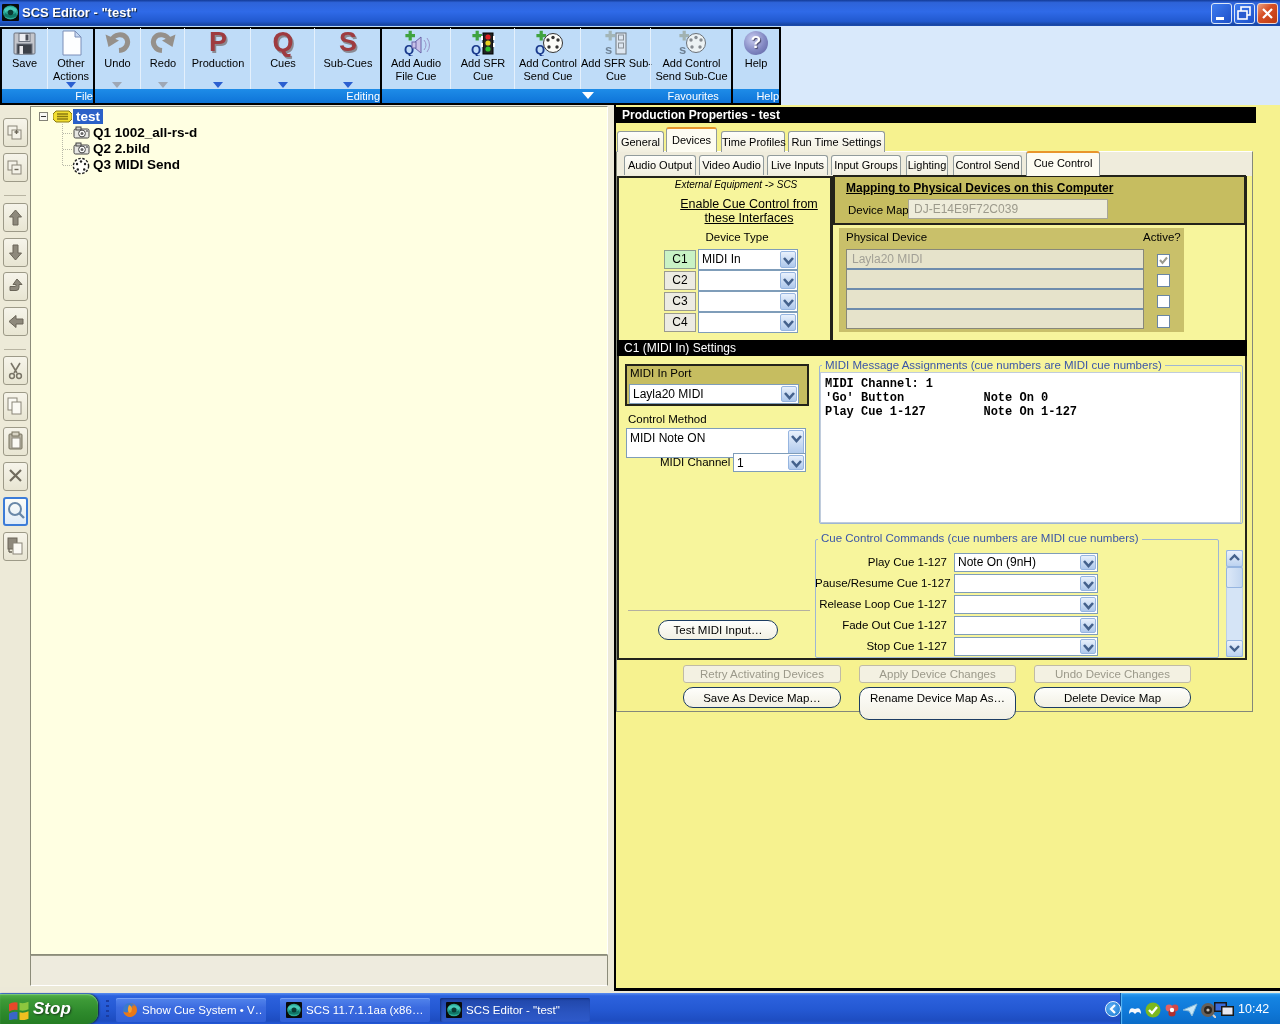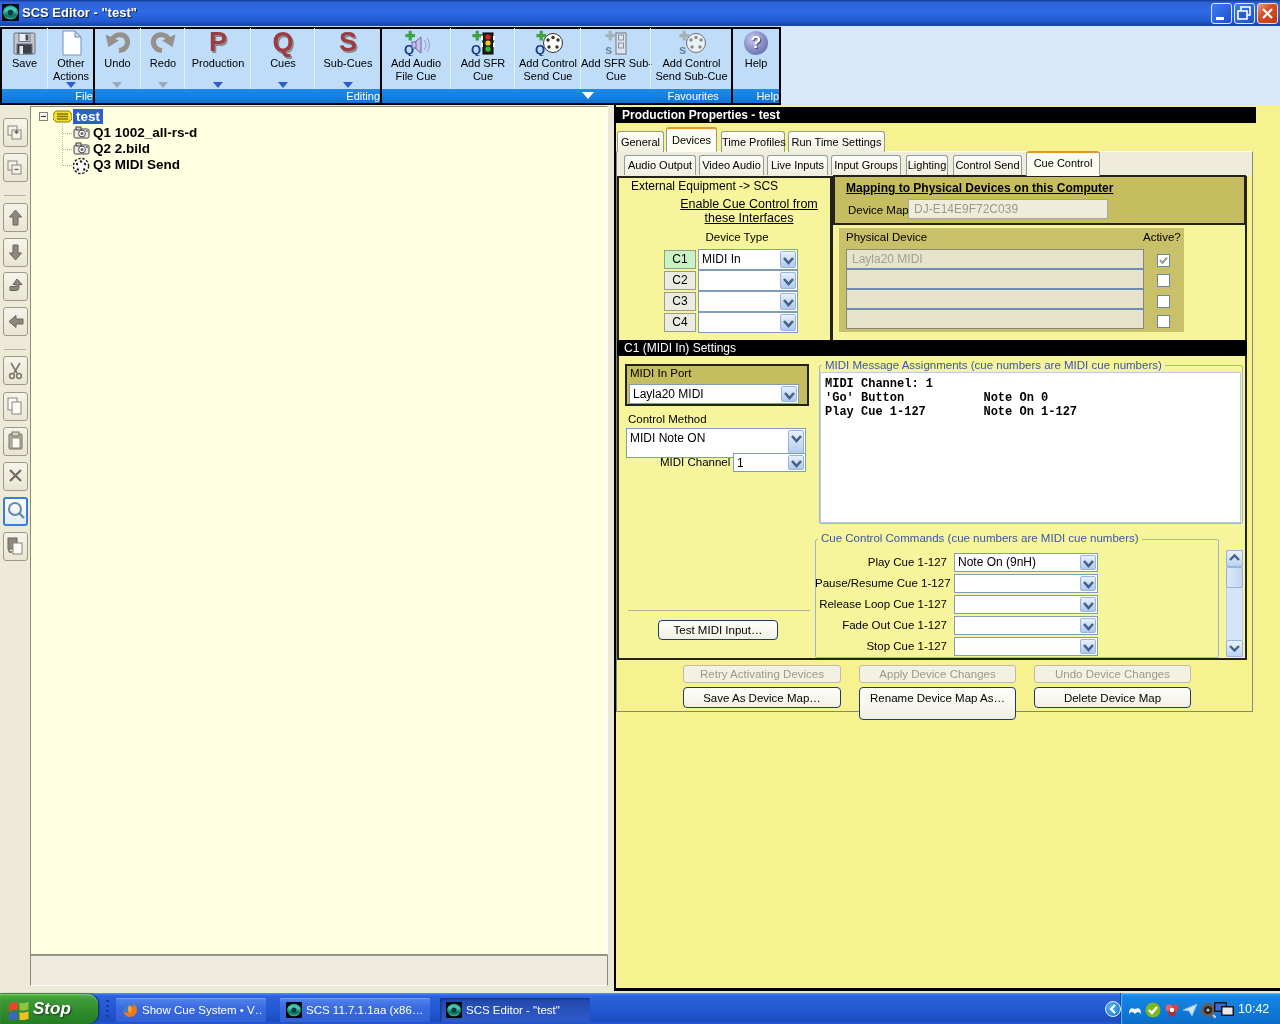--- a/index.html
+++ b/index.html
@@ -10,21 +10,21 @@
 .tri-b{width:0;height:0;border-left:5px solid transparent;border-right:5px solid transparent;border-top:6px solid #2B5FD0;position:absolute}
 .tri-g{width:0;height:0;border-left:5px solid transparent;border-right:5px solid transparent;border-top:6px solid #9FA8B5;position:absolute}
 .grp-strip{position:absolute;top:89px;height:14px;background:linear-gradient(180deg,#1E8CE8,#0E74D8);color:#fff;text-align:right;line-height:14px;font-size:11px}
 .sb-btn{position:absolute;left:3px;width:25px;height:29px;background:linear-gradient(180deg,#F6F4EA,#E8E5D2);border:1px solid #9D9A88;border-radius:3px;box-sizing:border-box}
 .combo{position:absolute;background:#fff;border:1px solid #7F9DB9;box-sizing:border-box}
 .combo .cb{position:absolute;right:1px;top:1px;bottom:1px;width:16px;background:linear-gradient(180deg,#E9F1FC,#C5D8F2 60%,#AEC8EC);border:1px solid #96B5E0;box-sizing:border-box;border-radius:2px}
 .combo .cb svg{position:absolute;left:1px;top:3px}
 .combo .tx{position:absolute;left:3px;top:0;font-size:12px;line-height:19px;white-space:nowrap}
 .chk{position:absolute;width:13px;height:13px;background:#fff;border:1px solid #6A86A4;box-sizing:border-box}
 .fsleg{position:absolute;color:#3A55A8;font-size:11.5px;background:#F7F59C;padding:0 3px;white-space:nowrap}
-.btn-on{position:absolute;background:linear-gradient(180deg,#FEFEFB,#F2F0E4);border:1px solid #1D3D63;border-radius:4px;box-sizing:border-box;text-align:center;font-size:11.5px;color:#000}
+.btn-on{position:absolute;background:linear-gradient(180deg,#FEFEFB,#F2F0E4);border:1px solid #1D3D63;border-radius:10px;box-sizing:border-box;text-align:center;font-size:11.5px;color:#000}
 .btn-off{position:absolute;background:#F3F1E2;border:1px solid #C0BBA6;border-radius:3px;box-sizing:border-box;text-align:center;font-size:11.5px;color:#9B998A}
 .tab1{position:absolute;top:131px;height:21px;background:linear-gradient(180deg,#FEFEFA,#F1EEDE);border:1px solid #919B9C;border-bottom:none;border-radius:3px 3px 0 0;box-sizing:border-box;text-align:center;font-size:11px;line-height:20px;white-space:nowrap}
 .tab2{position:absolute;top:155px;height:20px;background:linear-gradient(180deg,#FEFEFA,#F1EEDE);border:1px solid #919B9C;border-bottom:none;border-radius:3px 3px 0 0;box-sizing:border-box;text-align:center;font-size:11px;line-height:19px;white-space:nowrap}
 .lbl{position:absolute;font-size:11.5px;white-space:nowrap}
 .mono{font-family:"Liberation Mono",monospace;font-weight:bold;font-size:12px}
 </style></head>
 <body>
 
 <div class="ab" style="left:0;top:0;width:1280px;height:26px;background:linear-gradient(180deg,#123A96 0%,#2E63D8 10%,#2F6AE8 45%,#2159CF 82%,#17449F 96%,#1D4FB8 100%)"></div>
 <div class="ab" style="left:2px;top:4px;width:17px;height:17px;background:#0A0A0A;border-radius:1px">
@@ -291,21 +291,21 @@
 <div class="tab2" style="left:624px;width:72px">Audio Output</div>
 <div class="tab2" style="left:699px;width:65px">Video Audio</div>
 <div class="tab2" style="left:767px;width:61px">Live Inputs</div>
 <div class="tab2" style="left:831px;width:70px">Input Groups</div>
 <div class="tab2" style="left:906px;width:42px">Lighting</div>
 <div class="tab2" style="left:953px;width:69px">Control Send</div>
 <div class="tab2" style="left:1026px;width:74px;top:151px;height:25px;background:#FDFCF2;border-top:2px solid #E8962C;z-index:3;line-height:21px">Cue Control</div>
 
 <div class="ab" style="left:617px;top:176px;width:630px;height:484px;background:#F7F59C;border:2px solid #23231A;box-sizing:border-box"></div>
 <div class="ab" style="left:830px;top:176px;width:3px;height:166px;background:#23231A"></div>
-<div class="ab" style="left:631px;top:179px;width:210px;font-size:12px">External Equipment -&gt; SCS</div>
+<div class="ab" style="left:631px;top:179px;width:210px;text-align:center;font-style:italic;font-size:10px">External Equipment -&gt; SCS</div>
 <div class="ab" style="left:644px;top:197px;width:210px;text-align:center;font-weight:normal;font-size:12.5px;text-decoration:underline;line-height:14px">Enable Cue Control from<br>these Interfaces</div>
 <div class="ab" style="left:632px;top:231px;width:210px;text-align:center;font-size:11.5px">Device Type</div>
 <div class="ab" style="left:664px;top:250px;width:32px;height:19px;background:#C9F2C5;border:1px solid #8E9E8E;box-sizing:border-box;font-size:12px;line-height:17px;text-align:center">C1</div>
 <div class="ab" style="left:664px;top:271px;width:32px;height:19px;background:#ECEBE2;border:1px solid #9A9A8E;box-sizing:border-box;font-size:12px;line-height:17px;text-align:center">C2</div>
 <div class="ab" style="left:664px;top:292px;width:32px;height:19px;background:#ECEBE2;border:1px solid #9A9A8E;box-sizing:border-box;font-size:12px;line-height:17px;text-align:center">C3</div>
 <div class="ab" style="left:664px;top:313px;width:32px;height:19px;background:#ECEBE2;border:1px solid #9A9A8E;box-sizing:border-box;font-size:12px;line-height:17px;text-align:center">C4</div>
 <div class="combo" style="left:698px;top:249px;width:100px;height:21px">
     <div class="tx">MIDI In</div>
     <div class="cb">
       <svg width="13" height="12">

